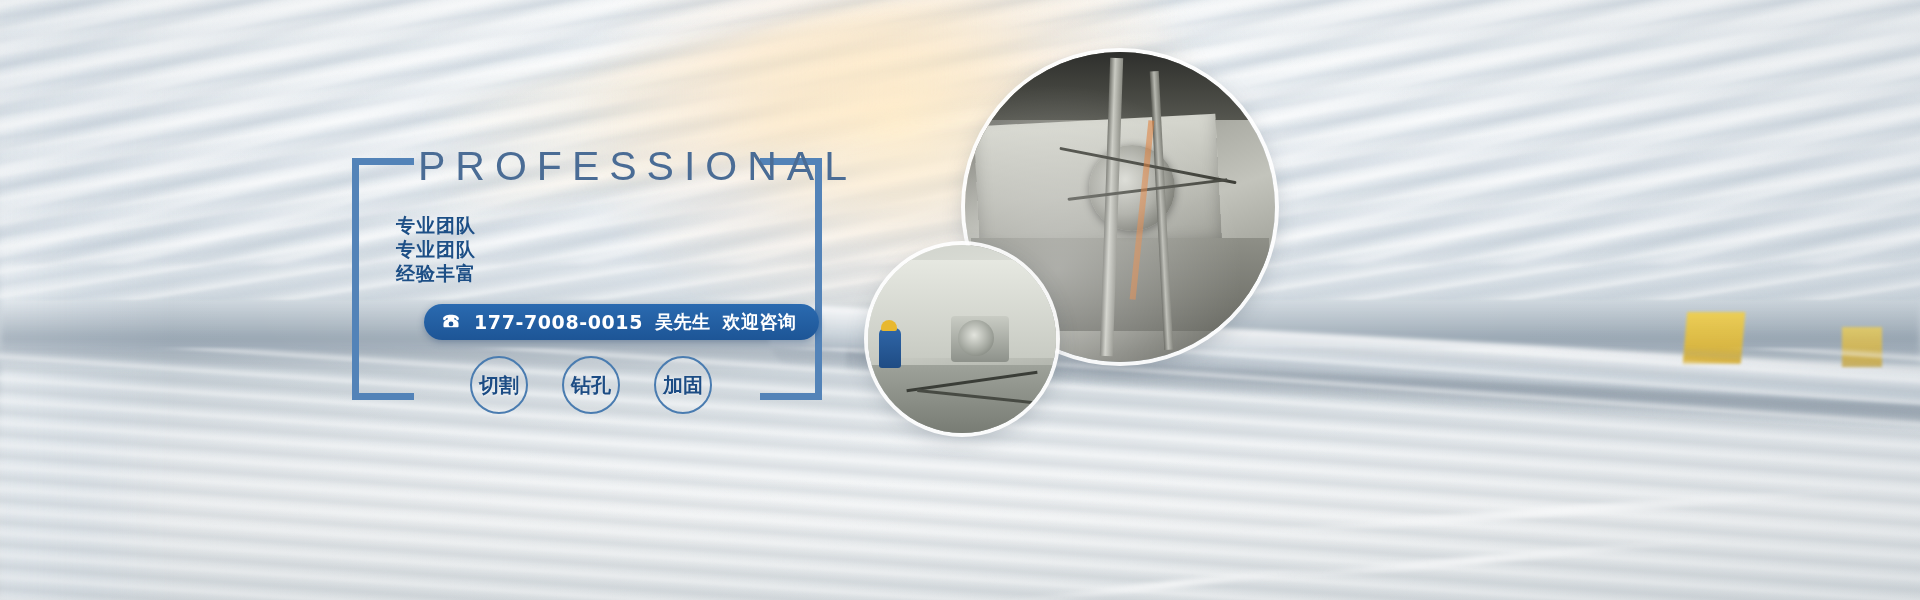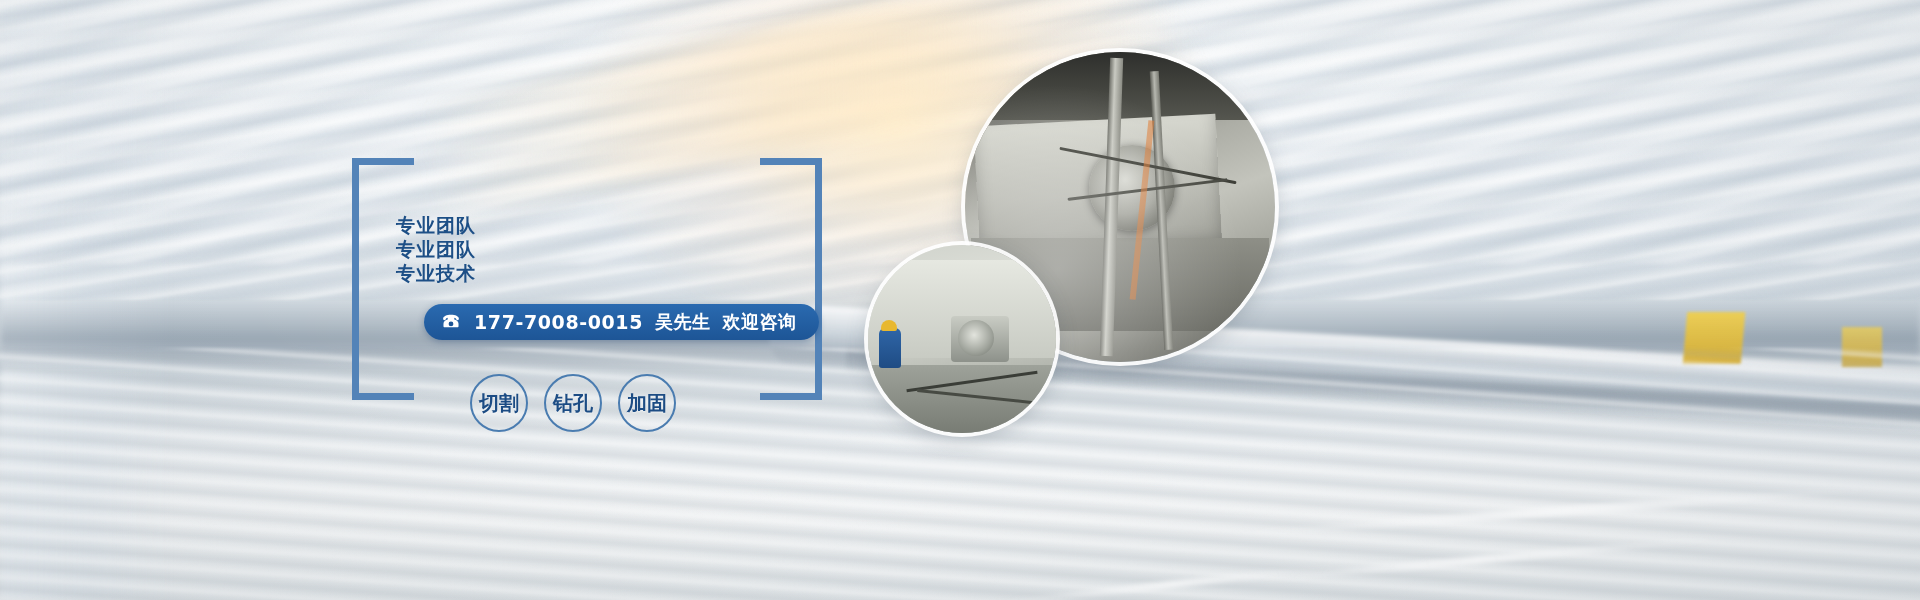--- a/index.html
+++ b/index.html
@@ -335,22 +335,22 @@
   .phone-name {
     color:#ffffff; font-size:18px; font-weight:bold; letter-spacing:.5px;
     font-family:"DejaVu Sans","Liberation Sans",sans-serif;
   }
   .phone-cta {
     color:#ffffff; font-size:18px; font-weight:bold; letter-spacing:.5px;
     font-family:"DejaVu Sans","Liberation Sans",sans-serif;
   }
 
   .pills {
-    position:absolute; left:118px; top:216px;
-    display:flex; gap:16px;
+    position:absolute; left:118px; top:198px;
+    display:flex; gap:34px;
   }
   .pill {
     width:58px; height:58px;
     border-radius:50%;
     border:2px solid #4a7cb0;
     background:rgba(255,255,255,0.14);
     display:flex; align-items:center; justify-content:center;
     color:#1c4c84;
     font-size:20px; font-weight:bold;
     letter-spacing:0;
@@ -414,26 +414,27 @@
 
     <div class="bracket">
       <div class="bk bk-tl-h"></div>
       <div class="bk bk-tr-h"></div>
       <div class="bk bk-l-v"></div>
       <div class="bk bk-r-v"></div>
       <div class="bk bk-bl-h"></div>
       <div class="bk bk-br-h"></div>
     </div>
 
+    <div class="kicker">PROFESSIONAL</div>
 
     <div class="headline-row">
       <div class="features">
         <div class="feature">专业团队</div>
         <div class="feature">专业团队</div>
-        <div class="feature">专业技术</div>
+        <div class="feature">经验丰富</div>
       </div>
     </div>
 
     <div class="phone-bar">
       <svg class="phone-icon" viewBox="0 0 24 24">
         <path fill="#ffffff" d="M12 4.2c-4.6 0-8.6 1.7-8.6 4.3 0 .9.5 1.5 1.4 1.5.9 0 1.5-.5 1.6-1.3.1-.8.9-1.2 2-1.4v2.1c-2.6.6-4.6 2.3-4.6 4.5v2.7c0 .6.5 1.1 1.1 1.1h14.2c.6 0 1.1-.5 1.1-1.1v-2.7c0-2.2-2-3.9-4.6-4.5V7.3c1.1.2 1.9.6 2 1.4.1.8.7 1.3 1.6 1.3.9 0 1.4-.6 1.4-1.5 0-2.6-4-4.3-8.6-4.3z"></path>
         <circle cx="12" cy="14.1" r="2.6" fill="#1d5596"></circle>
       </svg>
       <span class="phone-num">177-7008-0015</span>
       <span class="phone-name">吴先生</span>

